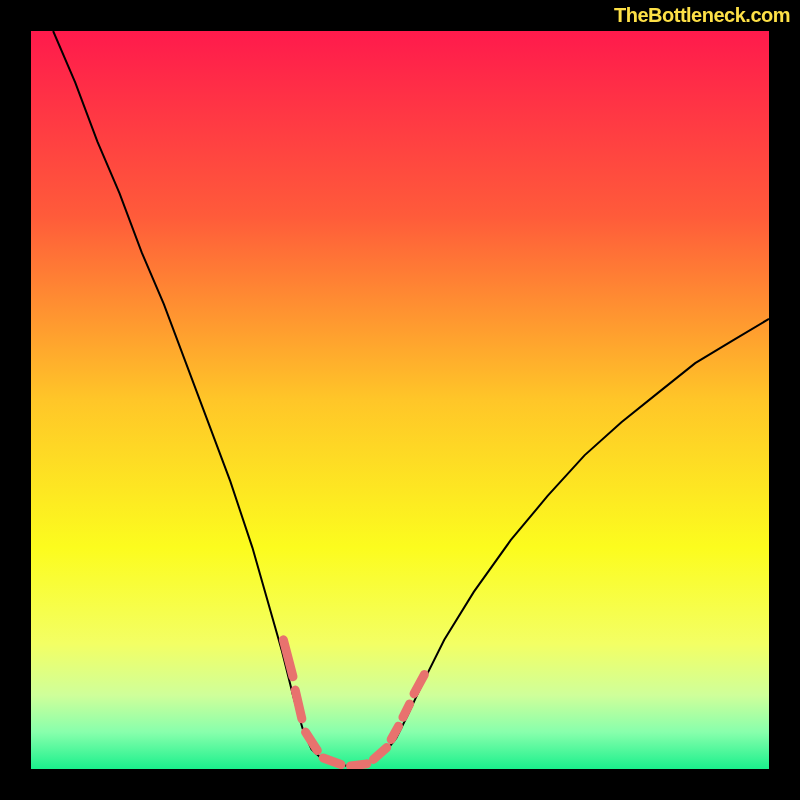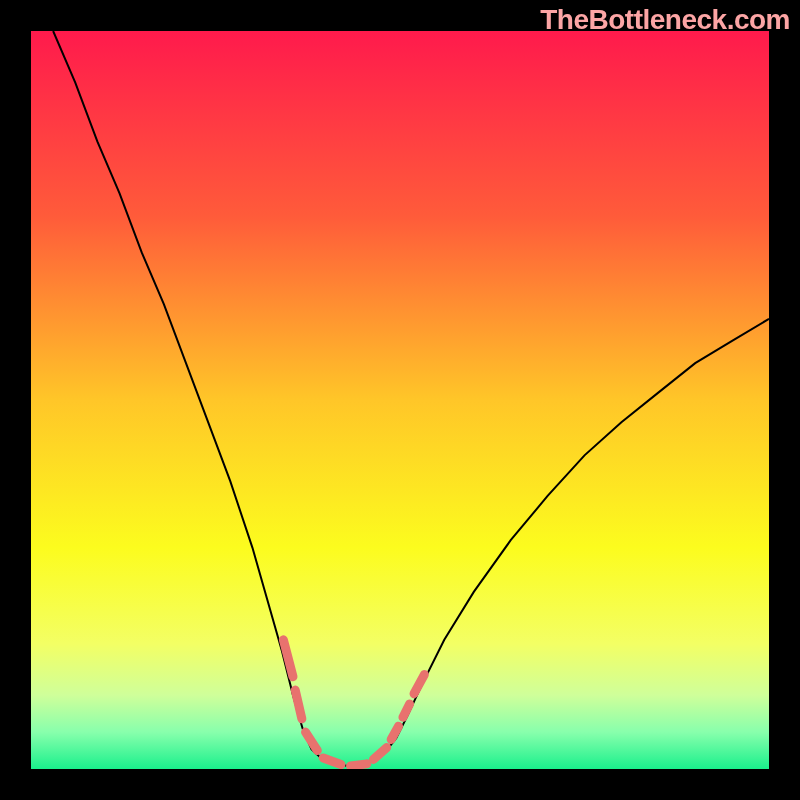--- a/index.html
+++ b/index.html
@@ -16,23 +16,23 @@
     left: 31px;
     top: 31px;
     width: 738px;
     height: 738px;
   }
   .watermark {
     position: absolute;
     top: 4px;
     right: 10px;
     font-family: Arial, sans-serif;
-    font-size: 28px;
+    font-size: 20px;
     font-weight: bold;
-    color: #fca5a5;
+    color: #fde047;
     letter-spacing: -0.5px;
   }
 </style>
 </head>
 <body>
 
 <div class="chart-container">
   <svg id="chart-svg" width="738" height="738" viewBox="0 0 738 738">
     <defs>
       <linearGradient id="bg-grad" x1="0" y1="0" x2="0" y2="1">

